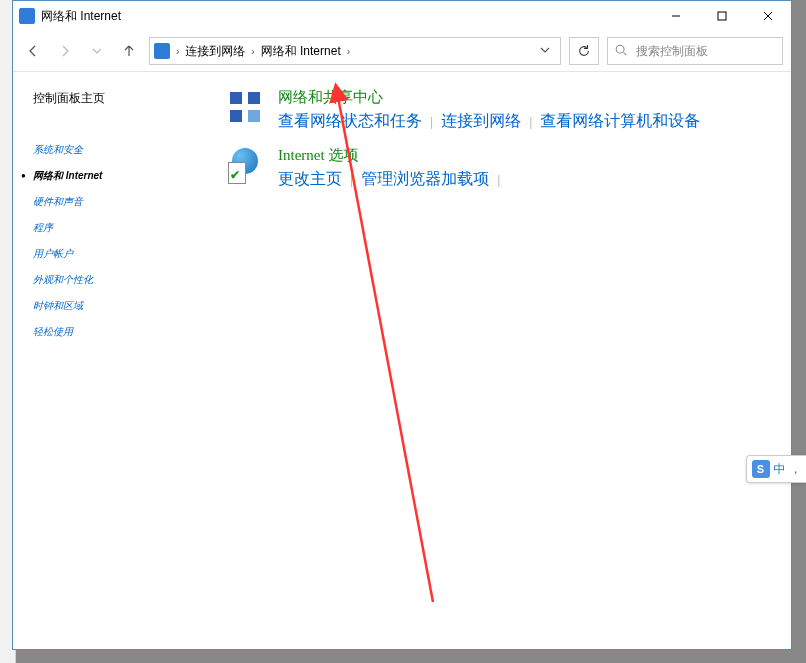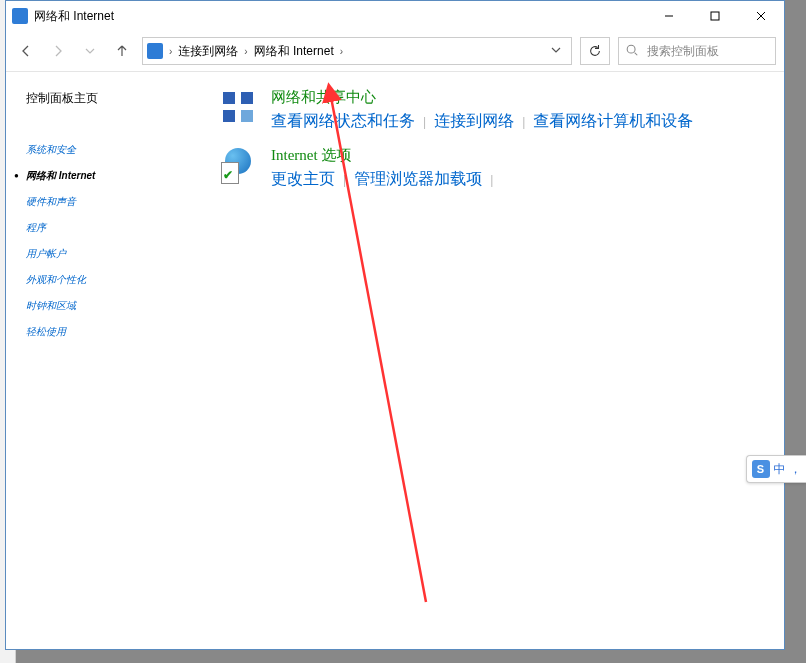--- a/index.html
+++ b/index.html
@@ -5,21 +5,21 @@
   * { box-sizing: border-box; }
   body {
     margin: 0;
     font-family: "Microsoft YaHei", "Segoe UI", sans-serif;
     font-size: 12px;
     background: #888;
     overflow: hidden;
   }
   .window {
     position: absolute;
-    left: 5px;
+    left: 12px;
     top: 0;
     width: 780px;
     height: 650px;
     background: #fff;
     border: 1px solid #5a8bbf;
     display: flex;
     flex-direction: column;
   }
   .titlebar {
     height: 30px;
@@ -85,21 +85,21 @@
     color: #555;
     padding: 0 6px;
   }
   .refresh-btn {
     width: 30px; height: 28px;
     border: 1px solid #ccc;
     display: flex; align-items: center; justify-content: center;
     color: #333;
   }
   .search-box {
-    width: 158px; height: 28px;
+    width: 176px; height: 28px;
     border: 1px solid #ccc;
     display: flex; align-items: center;
     padding: 0 6px;
     gap: 6px;
     color: #777;
   }
   .search-box input {
     border: none; outline: none;
     flex: 1;
     font-size: 12px;

